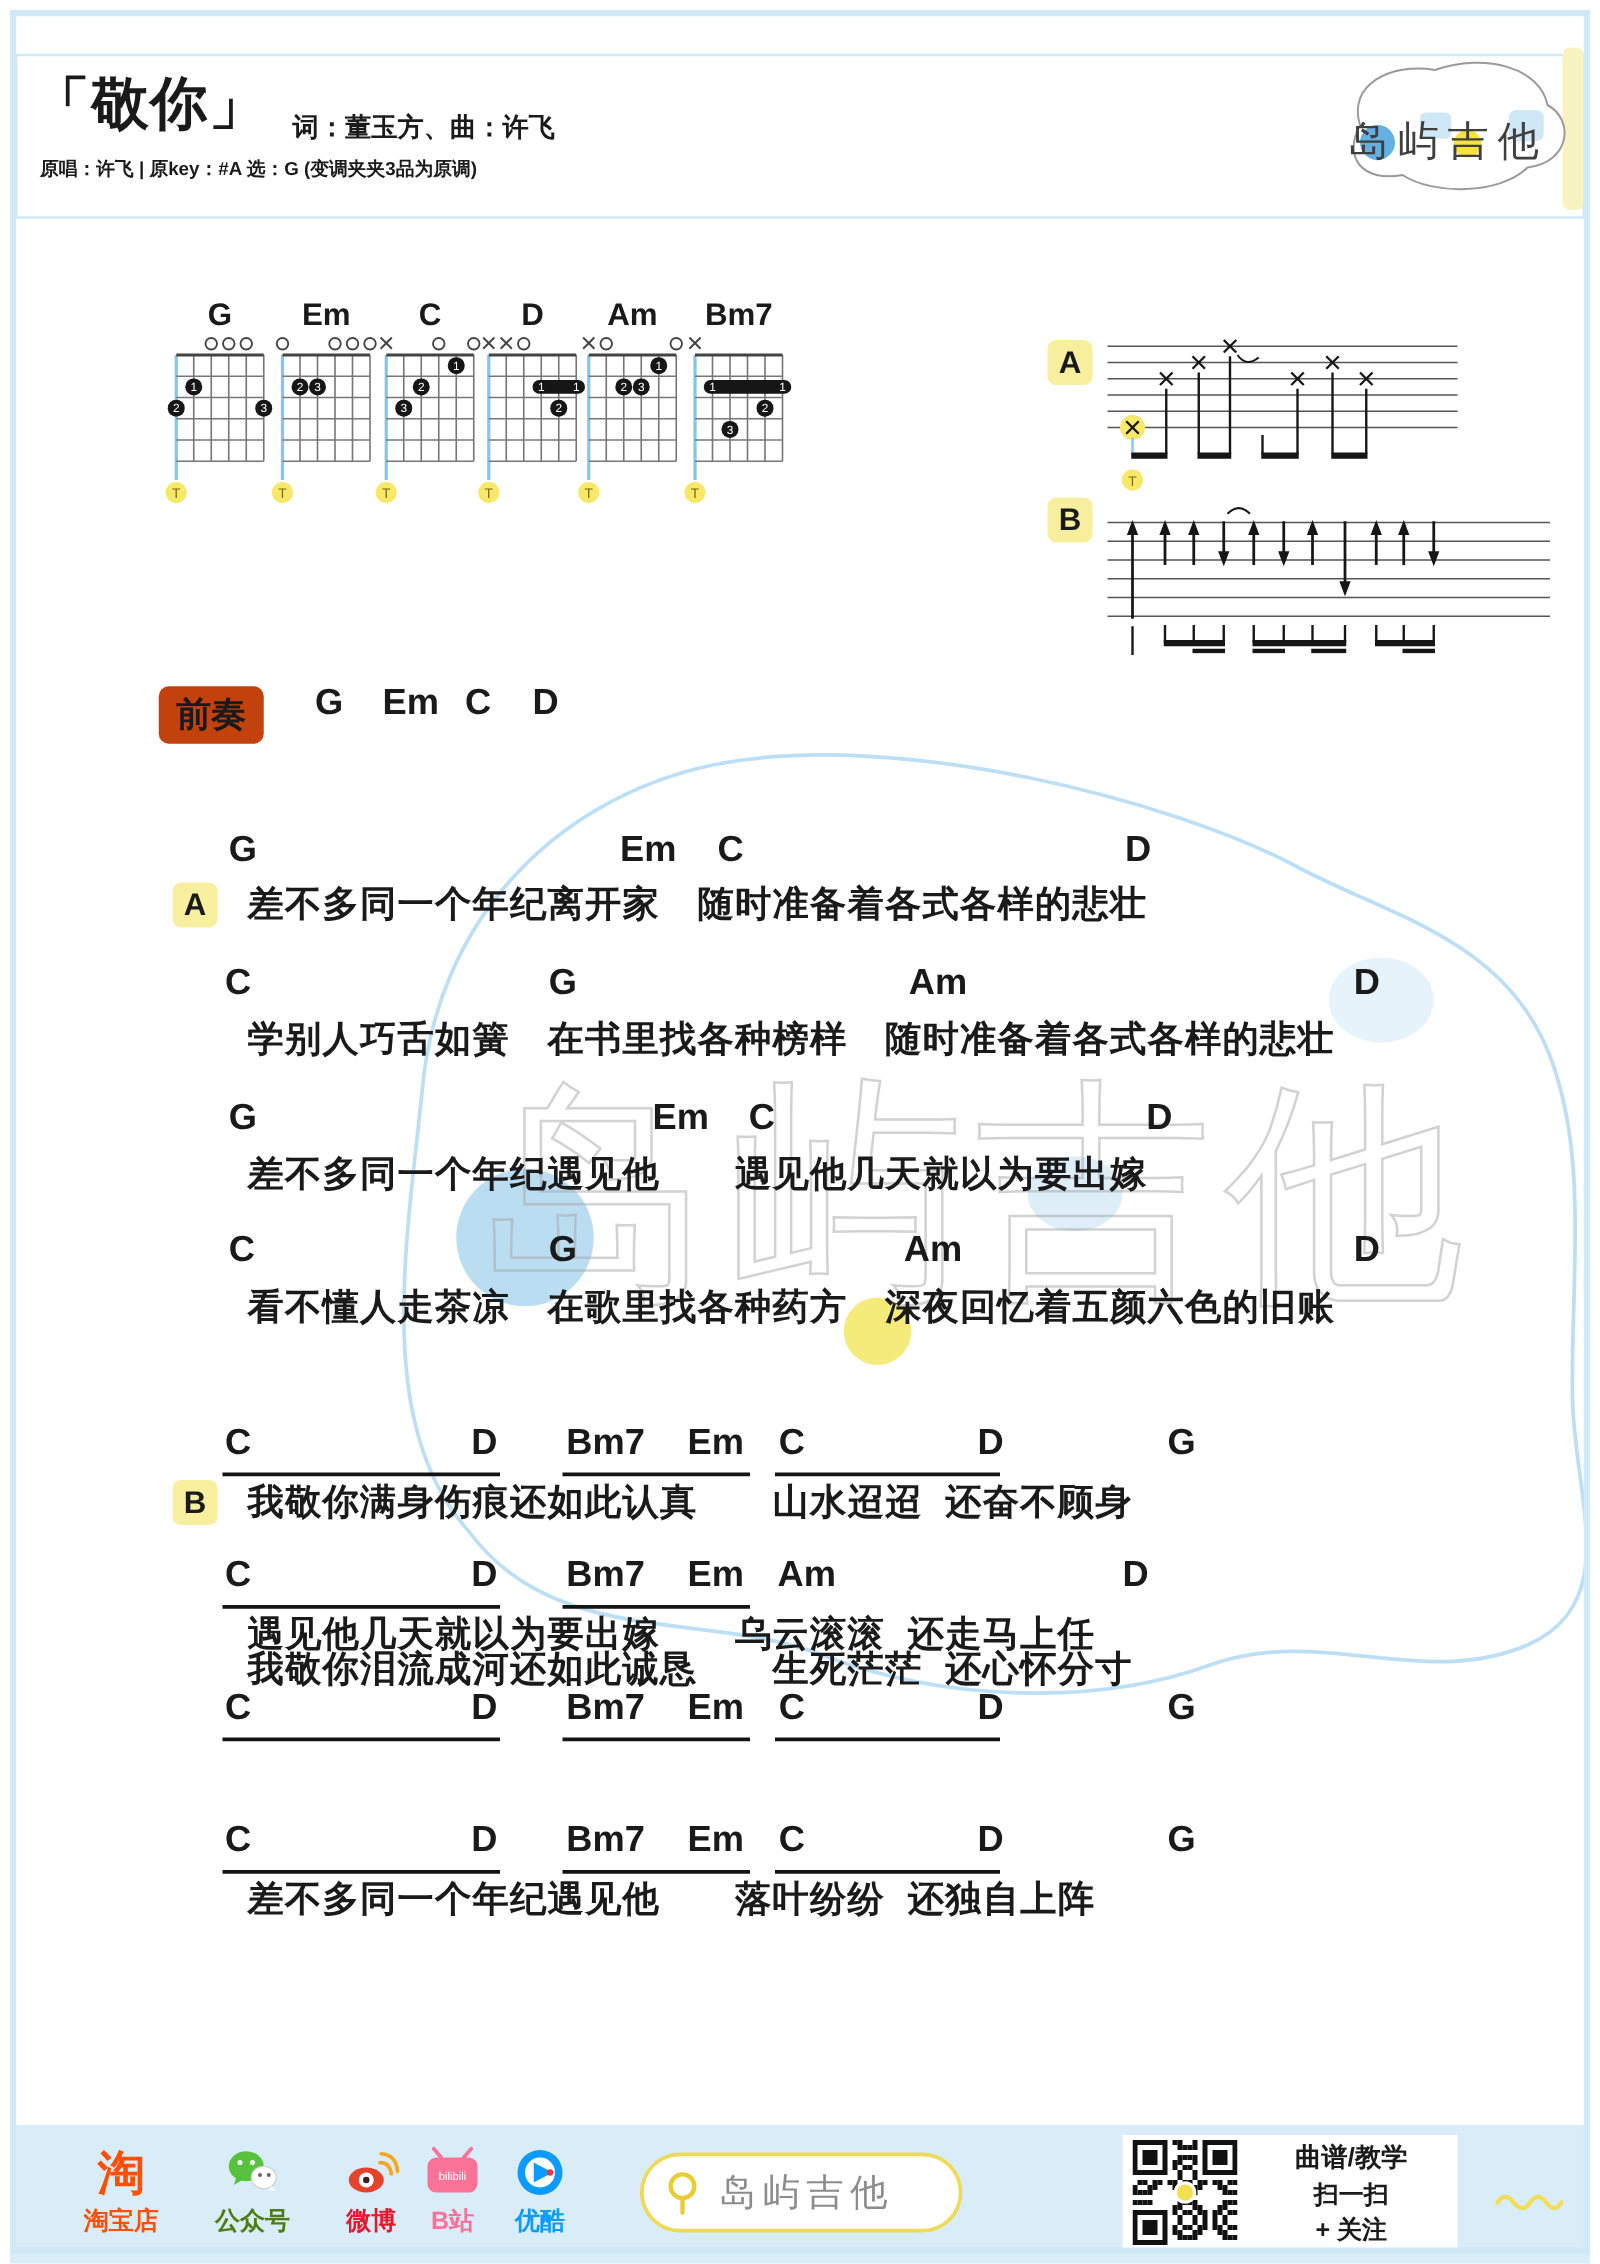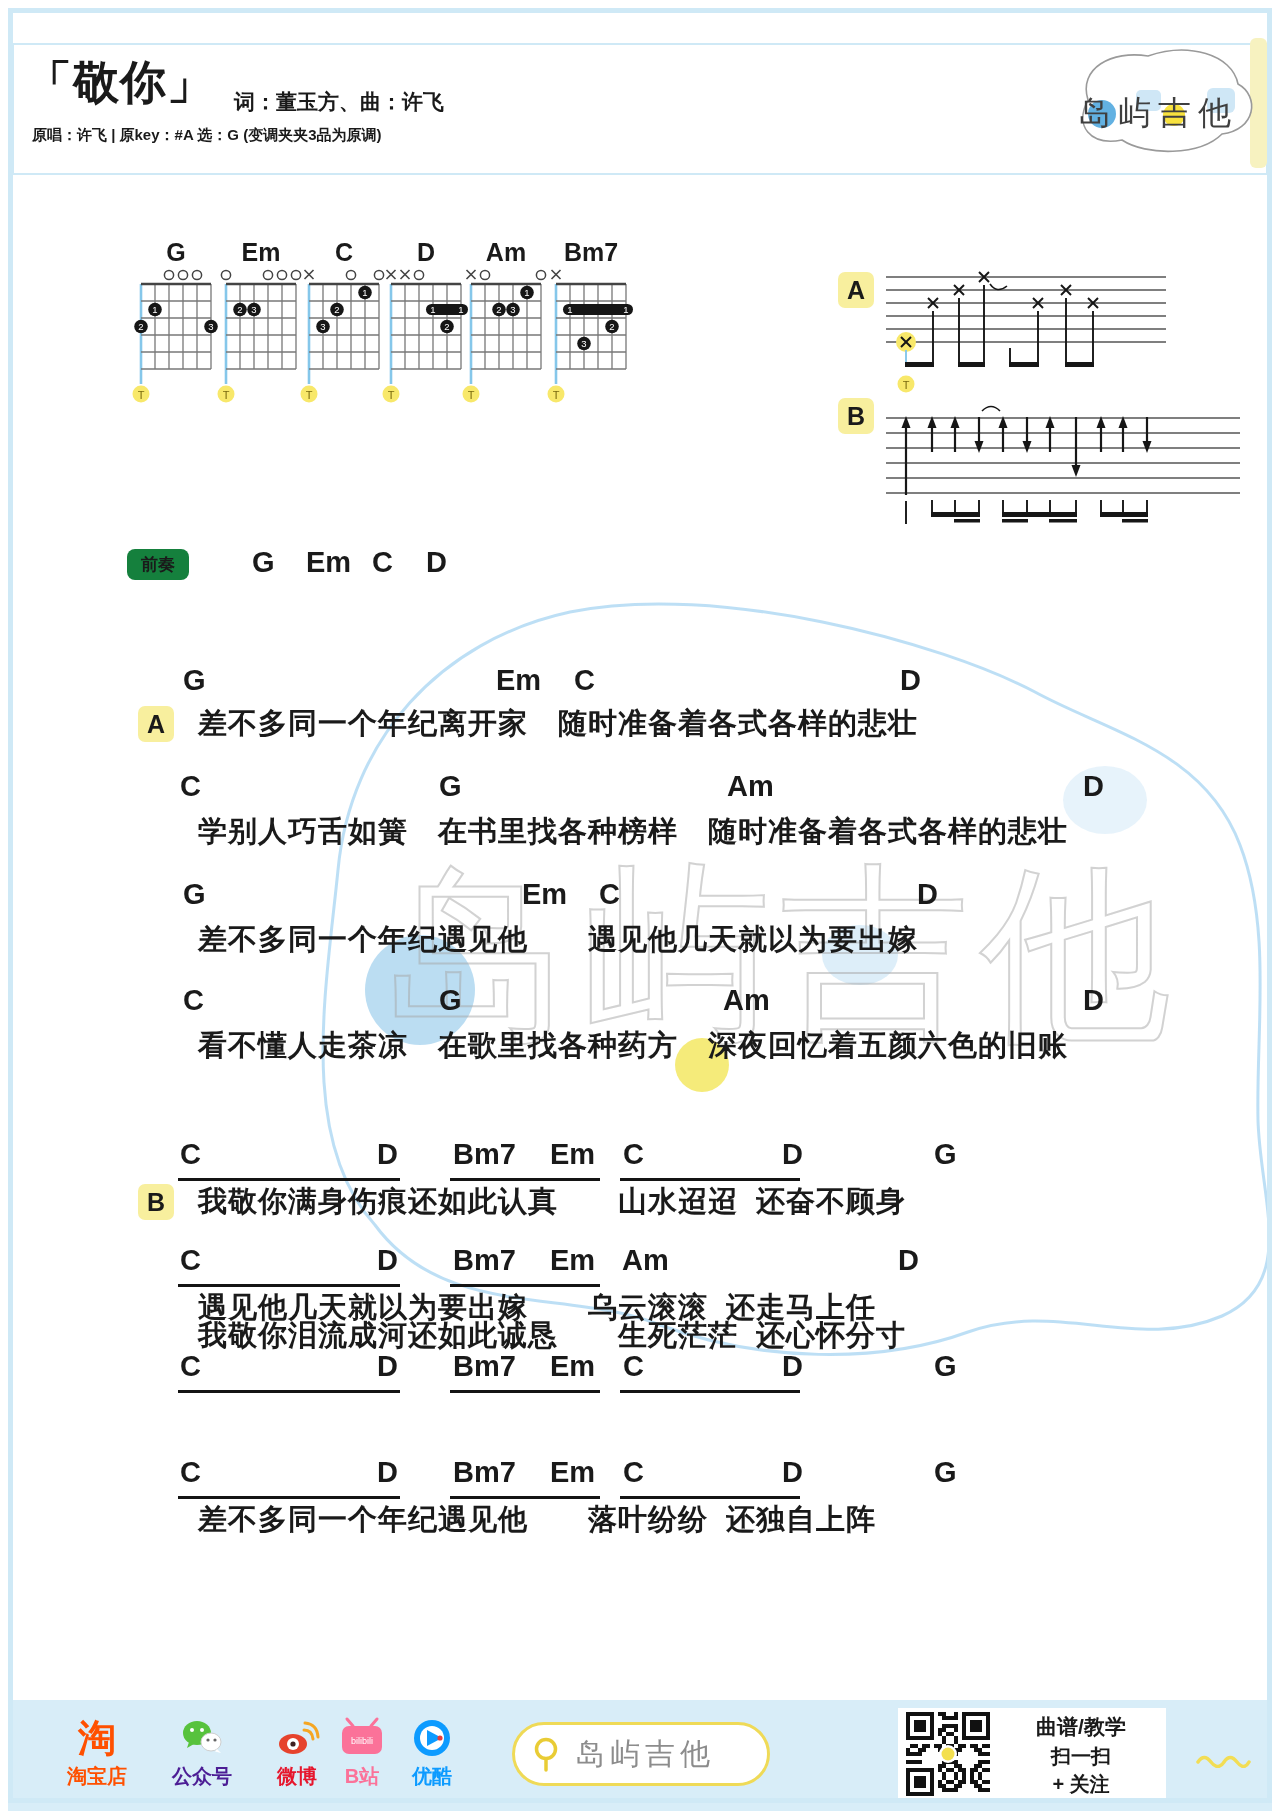--- a/index.html
+++ b/index.html
@@ -10,22 +10,22 @@
   .yellow-bar{position:absolute;left:1250px;top:38px;width:17px;height:130px;background:#f7f2c0;border-radius:6px;z-index:2}
   .title{position:absolute;left:26px;top:52px;font-size:46px;font-weight:700;letter-spacing:1px;z-index:3}
   .credits{position:absolute;left:234px;top:88px;font-size:21px;font-weight:600;z-index:3}
   .meta{position:absolute;left:32px;top:126px;font-size:15px;font-weight:600;z-index:3}
   .logo{position:absolute;left:1050px;top:38px;z-index:4}
   .chord{position:absolute;width:100px;z-index:2}
   .cname{text-align:center;font-size:25px;font-weight:600;height:28px}
   .pat-badge,.sec-badge{position:absolute;width:36px;height:36px;background:#f8ef9e;border-radius:7px;
       display:flex;align-items:center;justify-content:center;font-size:25px;font-weight:600;z-index:2}
   .patsvg{position:absolute;z-index:2}
-  .intro-pill{position:absolute;left:127px;top:549px;background:#15803d;border-radius:8px;
-      padding:4px 14px;font-size:17px;font-weight:700;z-index:2}
+  .intro-pill{position:absolute;left:127px;top:549px;background:#c2410c;border-radius:8px;
+      padding:4px 14px;font-size:28px;font-weight:700;z-index:2}
   .chord-span{position:absolute;font-size:29px;font-weight:700;white-space:pre;z-index:2}
   .lyric{position:absolute;left:198px;font-size:29px;font-weight:700;white-space:pre;letter-spacing:1px;z-index:2}
   .uline{position:absolute;height:3px;background:#141414;z-index:2}
   .watermark{position:absolute;left:240px;top:560px;z-index:0;pointer-events:none}
   .fband{position:absolute;left:8px;top:1700px;width:1264px;height:111px;background:#d8edf8;z-index:1}
   .flink{position:absolute;top:1714px;width:80px;text-align:center;z-index:2;cursor:pointer}
   .flink .ic{height:48px;display:flex;align-items:center;justify-content:center}
   .flink .lb{font-size:20px;font-weight:700;margin-top:1px}
   .search-pill{position:absolute;left:512px;top:1722px;width:252px;height:58px;background:#fff;
       border:3px solid #efda57;border-radius:34px;display:flex;align-items:center;z-index:2;cursor:pointer}
@@ -430,21 +430,21 @@
    <ellipse cx="18" cy="17" rx="14" ry="12" fill="#57c23d"></ellipse>
    <circle cx="13" cy="14" r="2" fill="#fff"></circle>
             <circle cx="23" cy="14" r="2" fill="#fff"></circle>
    <path d="M10,26 l-2,6 l7,-4 Z" fill="#57c23d"></path>
    <ellipse cx="32" cy="26" rx="10" ry="9" fill="#fff" stroke="#cfcfcf"></ellipse>
    <circle cx="29" cy="24" r="1.6" fill="#666"></circle>
             <circle cx="36" cy="24" r="1.6" fill="#666"></circle>
    <path d="M38,33 l4,4 l-6,-1.5 Z" fill="#fff"></path>
           </svg>
         </div>
-        <div class="lb" style="color: #4c1d95;">公众号</div>
+        <div class="lb" style="color: #4d7c0f;">公众号</div>
       </div>
       <div class="flink" style="left: 257px;">
         <div class="ic">
           <svg width="46" height="44" viewBox="0 0 46 44">
    <ellipse cx="19" cy="28" rx="14" ry="10" fill="#e6432d"></ellipse>
    <circle cx="19" cy="28" r="6" fill="#fff"></circle>
             <circle cx="19" cy="28" r="2.6" fill="#402020"></circle>
    <path d="M30,14 Q38,14 39,23" fill="none" stroke="#f5a623" stroke-width="3" stroke-linecap="round"></path>
    <path d="M31,7 Q43,8 44,21" fill="none" stroke="#f5a623" stroke-width="3" stroke-linecap="round"></path>
           </svg>

